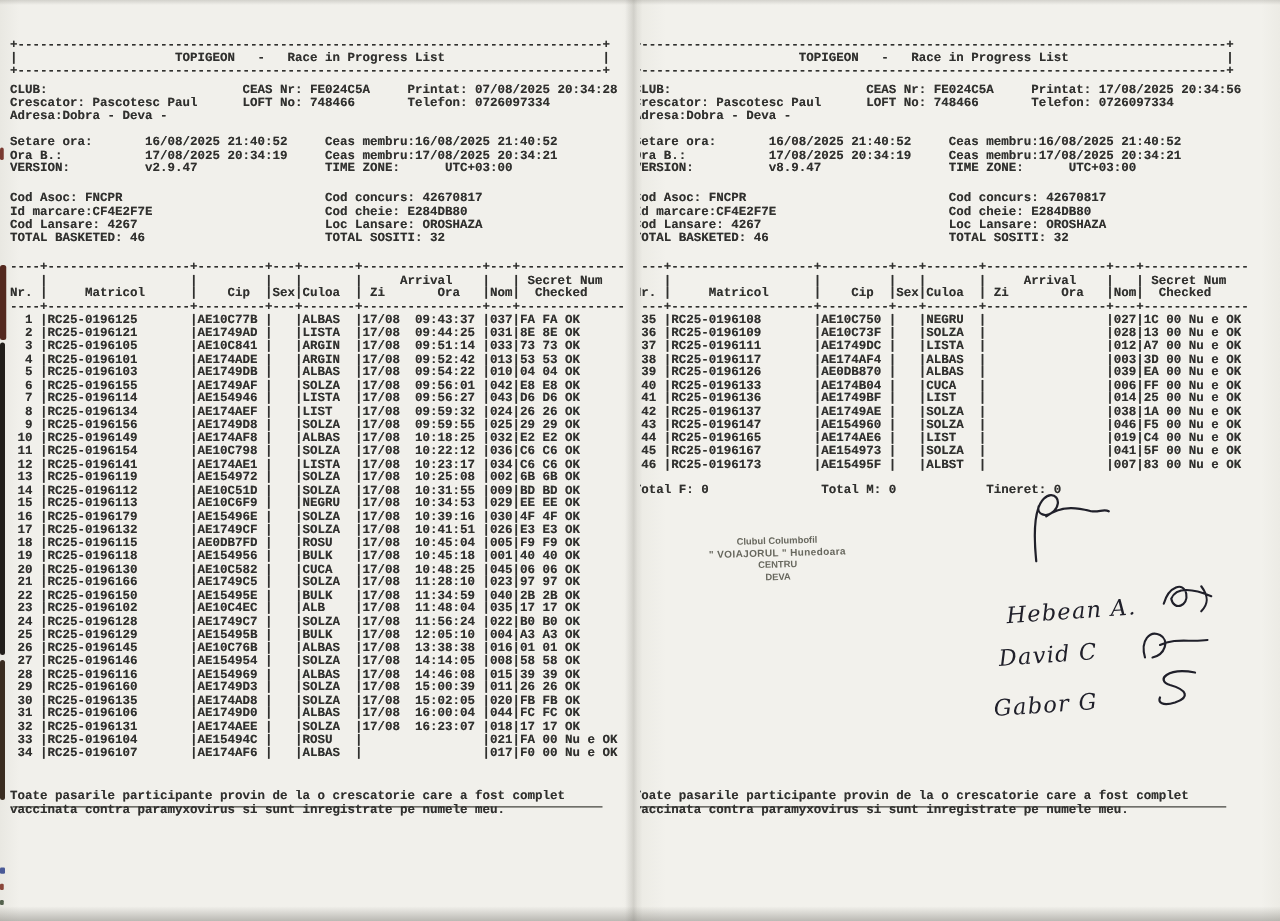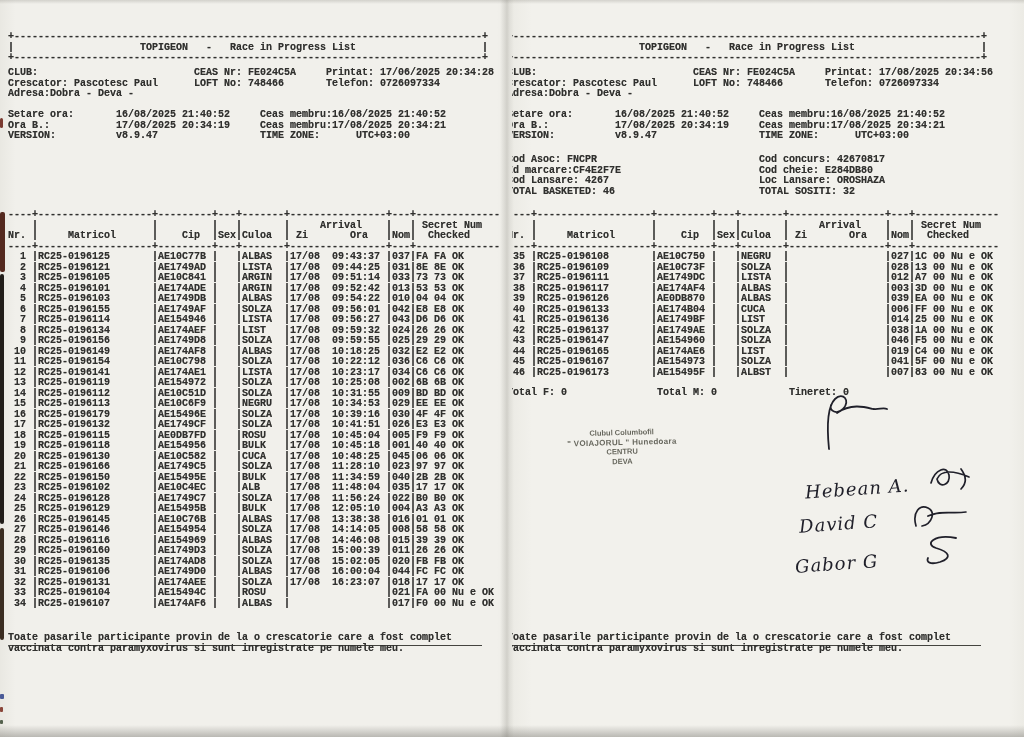--- a/index.html
+++ b/index.html
@@ -79,26 +79,30 @@
 </head>
 <body>
 
 <div class="scan">
 
   <section class="page page--left">
     <div class="inner">
       <pre class="mono pre-box">+------------------------------------------------------------------------------+
 |                     TOPIGEON   -   Race in Progress List                     |
 +------------------------------------------------------------------------------+</pre>
-      <pre class="mono pre-club">CLUB:                          CEAS Nr: FE024C5A     Printat: 17/06/2025 20:34:28 
+      <pre class="mono pre-club">CLUB:                          CEAS Nr: FE024C5A     Printat: 07/08/2025 20:34:28 
 Crescator: Pascotesc Paul      LOFT No: 748466       Telefon: 0726097334          
 Adresa:Dobra - Deva -                                                             </pre>
       <pre class="mono pre-clock">Setare ora:       16/08/2025 21:40:52     Ceas membru:16/08/2025 21:40:52         
 Ora B.:           17/08/2025 20:34:19     Ceas membru:17/08/2025 20:34:21         
-VERSION:          v8.9.47                 TIME ZONE:      UTC+03:00               </pre>
+VERSION:          v2.9.47                 TIME ZONE:      UTC+03:00               </pre>
+      <pre class="mono pre-codes">Cod Asoc: FNCPR                           Cod concurs: 42670817                   
+Id marcare:CF4E2F7E                       Cod cheie: E284DB80                     
+Cod Lansare: 4267                         Loc Lansare: OROSHAZA                   
+TOTAL BASKETED: 46                        TOTAL SOSITI: 32                        </pre>
       <pre class="mono pre-table">----+-------------------+---------+---+-------+----------------+---+--------------
     |                   |         |   |       |     Arrival    |   | Secret Num   
 Nr. |     Matricol      |    Cip  |Sex|Culoa  | Zi       Ora   |Nom|  Checked     
 ----+-------------------+---------+---+-------+----------------+---+--------------
   1 |RC25-0196125       |AE10C77B |   |ALBAS  |17/08  09:43:37 |037|FA FA OK      
   2 |RC25-0196121       |AE1749AD |   |LISTA  |17/08  09:44:25 |031|8E 8E OK      
   3 |RC25-0196105       |AE10C841 |   |ARGIN  |17/08  09:51:14 |033|73 73 OK      
   4 |RC25-0196101       |AE174ADE |   |ARGIN  |17/08  09:52:42 |013|53 53 OK      
   5 |RC25-0196103       |AE1749DB |   |ALBAS  |17/08  09:54:22 |010|04 04 OK      
   6 |RC25-0196155       |AE1749AF |   |SOLZA  |17/08  09:56:01 |042|E8 E8 OK      

